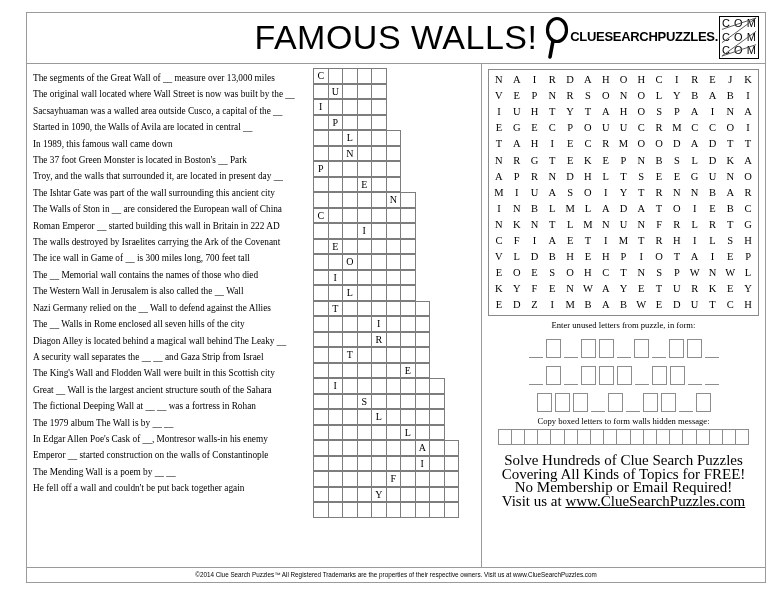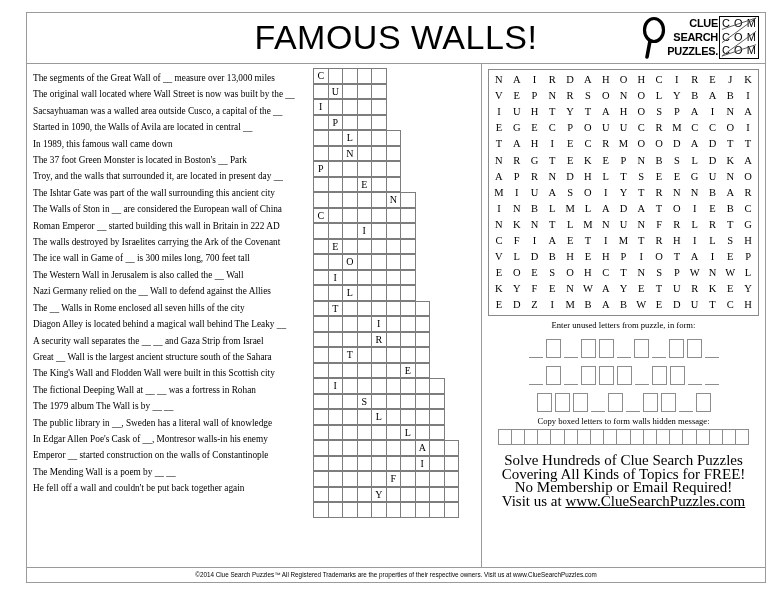--- a/index.html
+++ b/index.html
@@ -56,24 +56,24 @@
     align-items: center;
     height: 46px;
   }
   .logo-glass {
     width: 26px;
     height: 44px;
     position: relative;
   }
   .logo-words {
     display: flex;
-    flex-direction: column;
+    flex-direction: row;
     justify-content: center;
     font-weight: bold;
-    font-size: 11px;
+    font-size: 13px;
     line-height: 14px;
     letter-spacing: -0.3px;
     text-align: right;
   }
   .logo-com {
     margin-left: 1px;
     border: 1px solid #000;
     display: flex;
     flex-direction: column;
     position: relative;
@@ -286,30 +286,30 @@
           <div class="clue">Sacsayhuaman was a walled area outside Cusco, a capital of the __</div>
           <div class="clue">Started in 1090, the Walls of Avila are located in central __</div>
           <div class="clue">In 1989, this famous wall came down</div>
           <div class="clue">The 37 foot Green Monster is located in Boston's __ Park</div>
           <div class="clue">Troy, and the walls that surrounded it, are located in present day __</div>
           <div class="clue">The Ishtar Gate was part of the wall surrounding this ancient city</div>
           <div class="clue">The Walls of Ston in __ are considered the European wall of China</div>
           <div class="clue">Roman Emperor __ started building this wall in Britain in 222 AD</div>
           <div class="clue">The walls destroyed by Israelites carrying the Ark of the Covenant</div>
           <div class="clue">The ice wall in Game of __ is 300 miles long, 700 feet tall</div>
+          <div class="clue">The __ Memorial wall contains the names of those who died</div>
           <div class="clue">The Western Wall in Jerusalem is also called the __ Wall</div>
           <div class="clue">Nazi Germany relied on the __ Wall to defend against the Allies</div>
           <div class="clue">The __ Walls in Rome enclosed all seven hills of the city</div>
           <div class="clue">Diagon Alley is located behind a magical wall behind The Leaky __</div>
           <div class="clue">A security wall separates the __ __ and Gaza Strip from Israel</div>
+          <div class="clue">The King's Wall and Flodden Wall were built in this Scottish city</div>
           <div class="clue">Great __ Wall is the largest ancient structure south of the Sahara</div>
-          <div class="clue">The King's Wall and Flodden Wall were built in this Scottish city</div>
           <div class="clue">The fictional Deeping Wall at __ __ was a fortress in Rohan</div>
           <div class="clue">The 1979 album The Wall is by __ __</div>
-          <div class="clue">The public library in __, Sweden has a literal wall of knowledge</div>
           <div class="clue">In Edgar Allen Poe's Cask of __, Montresor walls-in his enemy</div>
           <div class="clue">Emperor __ started construction on the walls of Constantinople</div>
           <div class="clue">The Mending Wall is a poem by __ __</div>
           <div class="clue">He fell off a wall and couldn't be put back together again</div>
         </div>
 
       <div class="col-grid" id="crossword">
           <div class="cw-row">
             <div class="cw-cell">C</div>
             <div class="cw-cell"></div>

